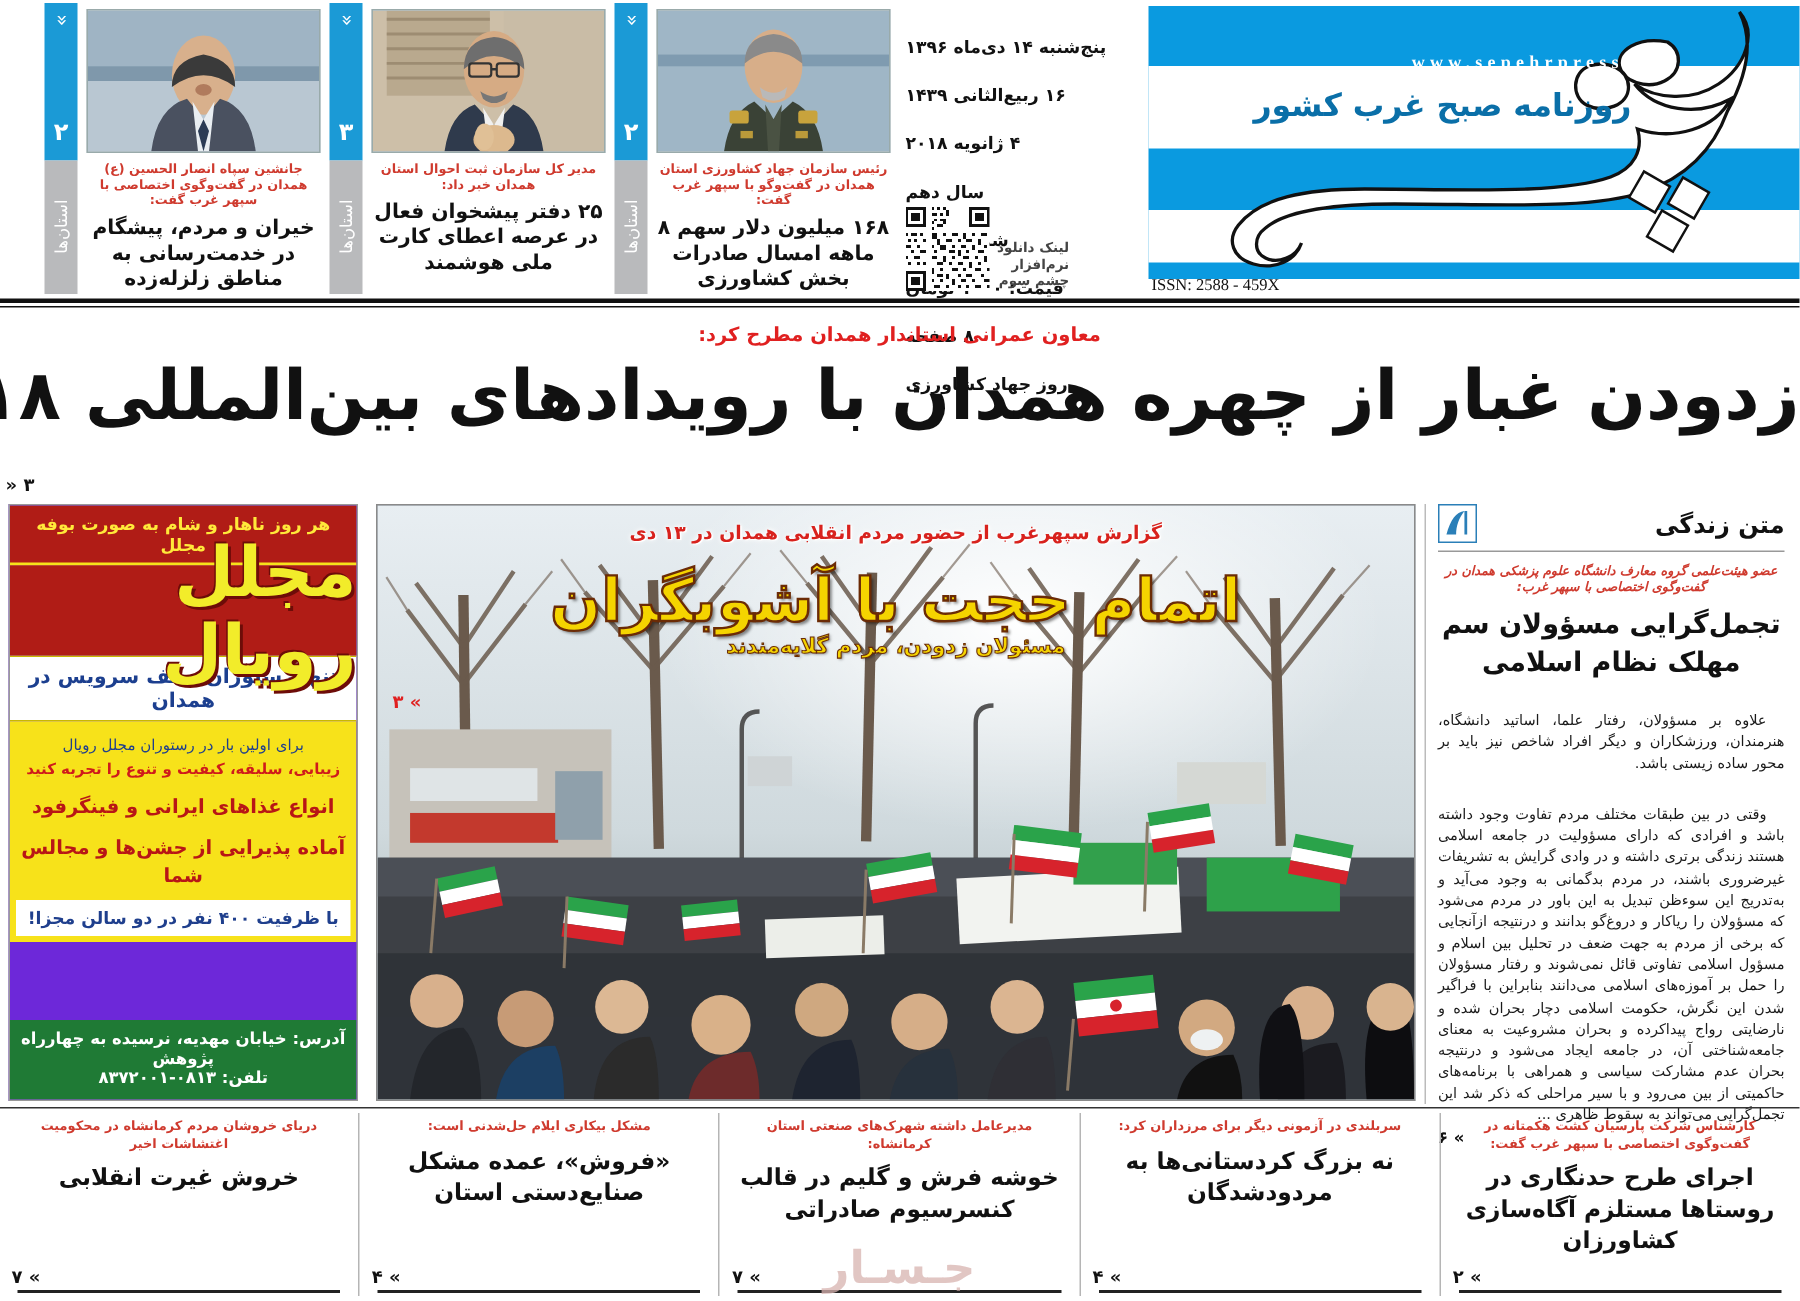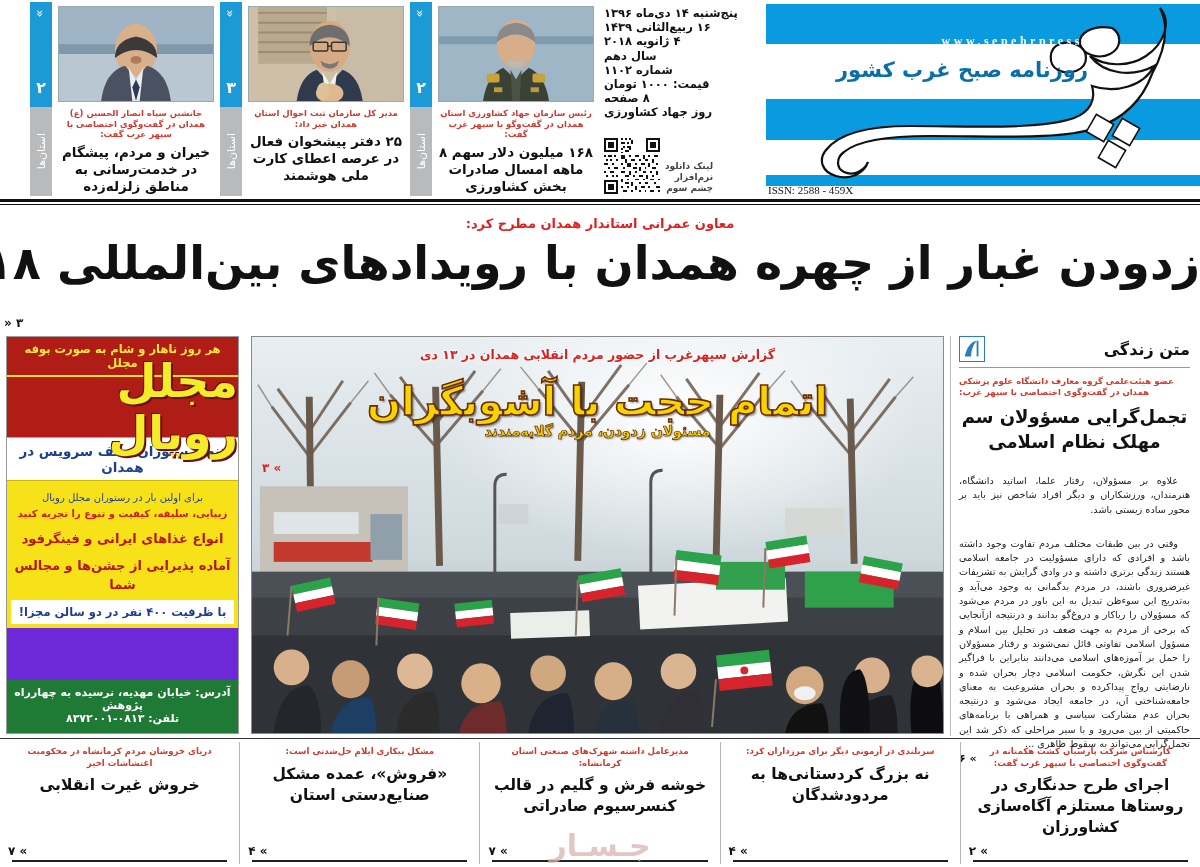--- a/index.html
+++ b/index.html
@@ -59,20 +59,21 @@
   }
 
   
   .infoblock {
     width: 160px; height: 198px; padding: 6px 8px 0 4px;
     text-align: left; position: relative; background: #fff;
   }
   .infoblock .line {
     font-size: 11.5px; color: #111; font-weight: 700; line-height: 14.2px;
     white-space: nowrap;
+    margin-top: 18px;
   }
   .qrwrap { position: absolute; bottom: 4px; left: 4px; display: flex; align-items: flex-end; gap: 5px; flex-direction: row-reverse;}
   .qr { width: 56px; height: 56px; }
   .qrtext { font-size: 9px; color: #444; line-height: 11px; text-align: right; font-weight:700; }
 
   
   .teaser { position: relative; height: 198px; display: flex; flex-direction: row; }
   .teaser-tab {
     width: 22px; height: 194px; position: relative; margin-top: 2px;
     display: flex; flex-direction: column;
@@ -119,21 +120,21 @@
   
   .body-row { position: absolute; top: 336px; right: 0; left: 0; height: 400px; display: flex; }
 
   
   .col-opinion { width: 250px; padding: 0 10px 0 8px; border-left: 1px solid #bbb; }
   .op-head { display: flex; align-items: center; justify-content: space-between;
              border-bottom: 1px solid #999; padding-bottom: 5px; }
   .op-title { font-size: 16px; font-weight: 700; color: #111; }
   .op-logo { width: 26px; height: 26px; border: 1.5px solid #2a7fb8; position: relative; }
   .op-kicker { margin-top: 8px; font-size: 8.5px; line-height: 11px; color: #cf3a2e;
-               text-align: left; font-weight: 700; }
+               text-align: center; font-weight: 700; font-style: italic; }
   .op-title2 { margin-top: 6px; font-size: 18px; font-weight: 700; line-height: 25px;
                color: #111; text-align: center; }
   .op-text { margin-top: 8px; font-size: 9.7px; line-height: 14.3px; color: #1a1a1a;
              text-align: justify; }
   .op-text p { text-indent: 12px; margin-top: 20px; }
   .op-more { font-size: 11px; font-weight: 700; color: #111; direction: ltr; text-align: left; margin-top: 1px;}
 
   
   .col-photo { flex: 1; padding: 0 6px; position: relative; }
   .photo-frame { position: relative; width: 100%; height: 398px; overflow: hidden;

